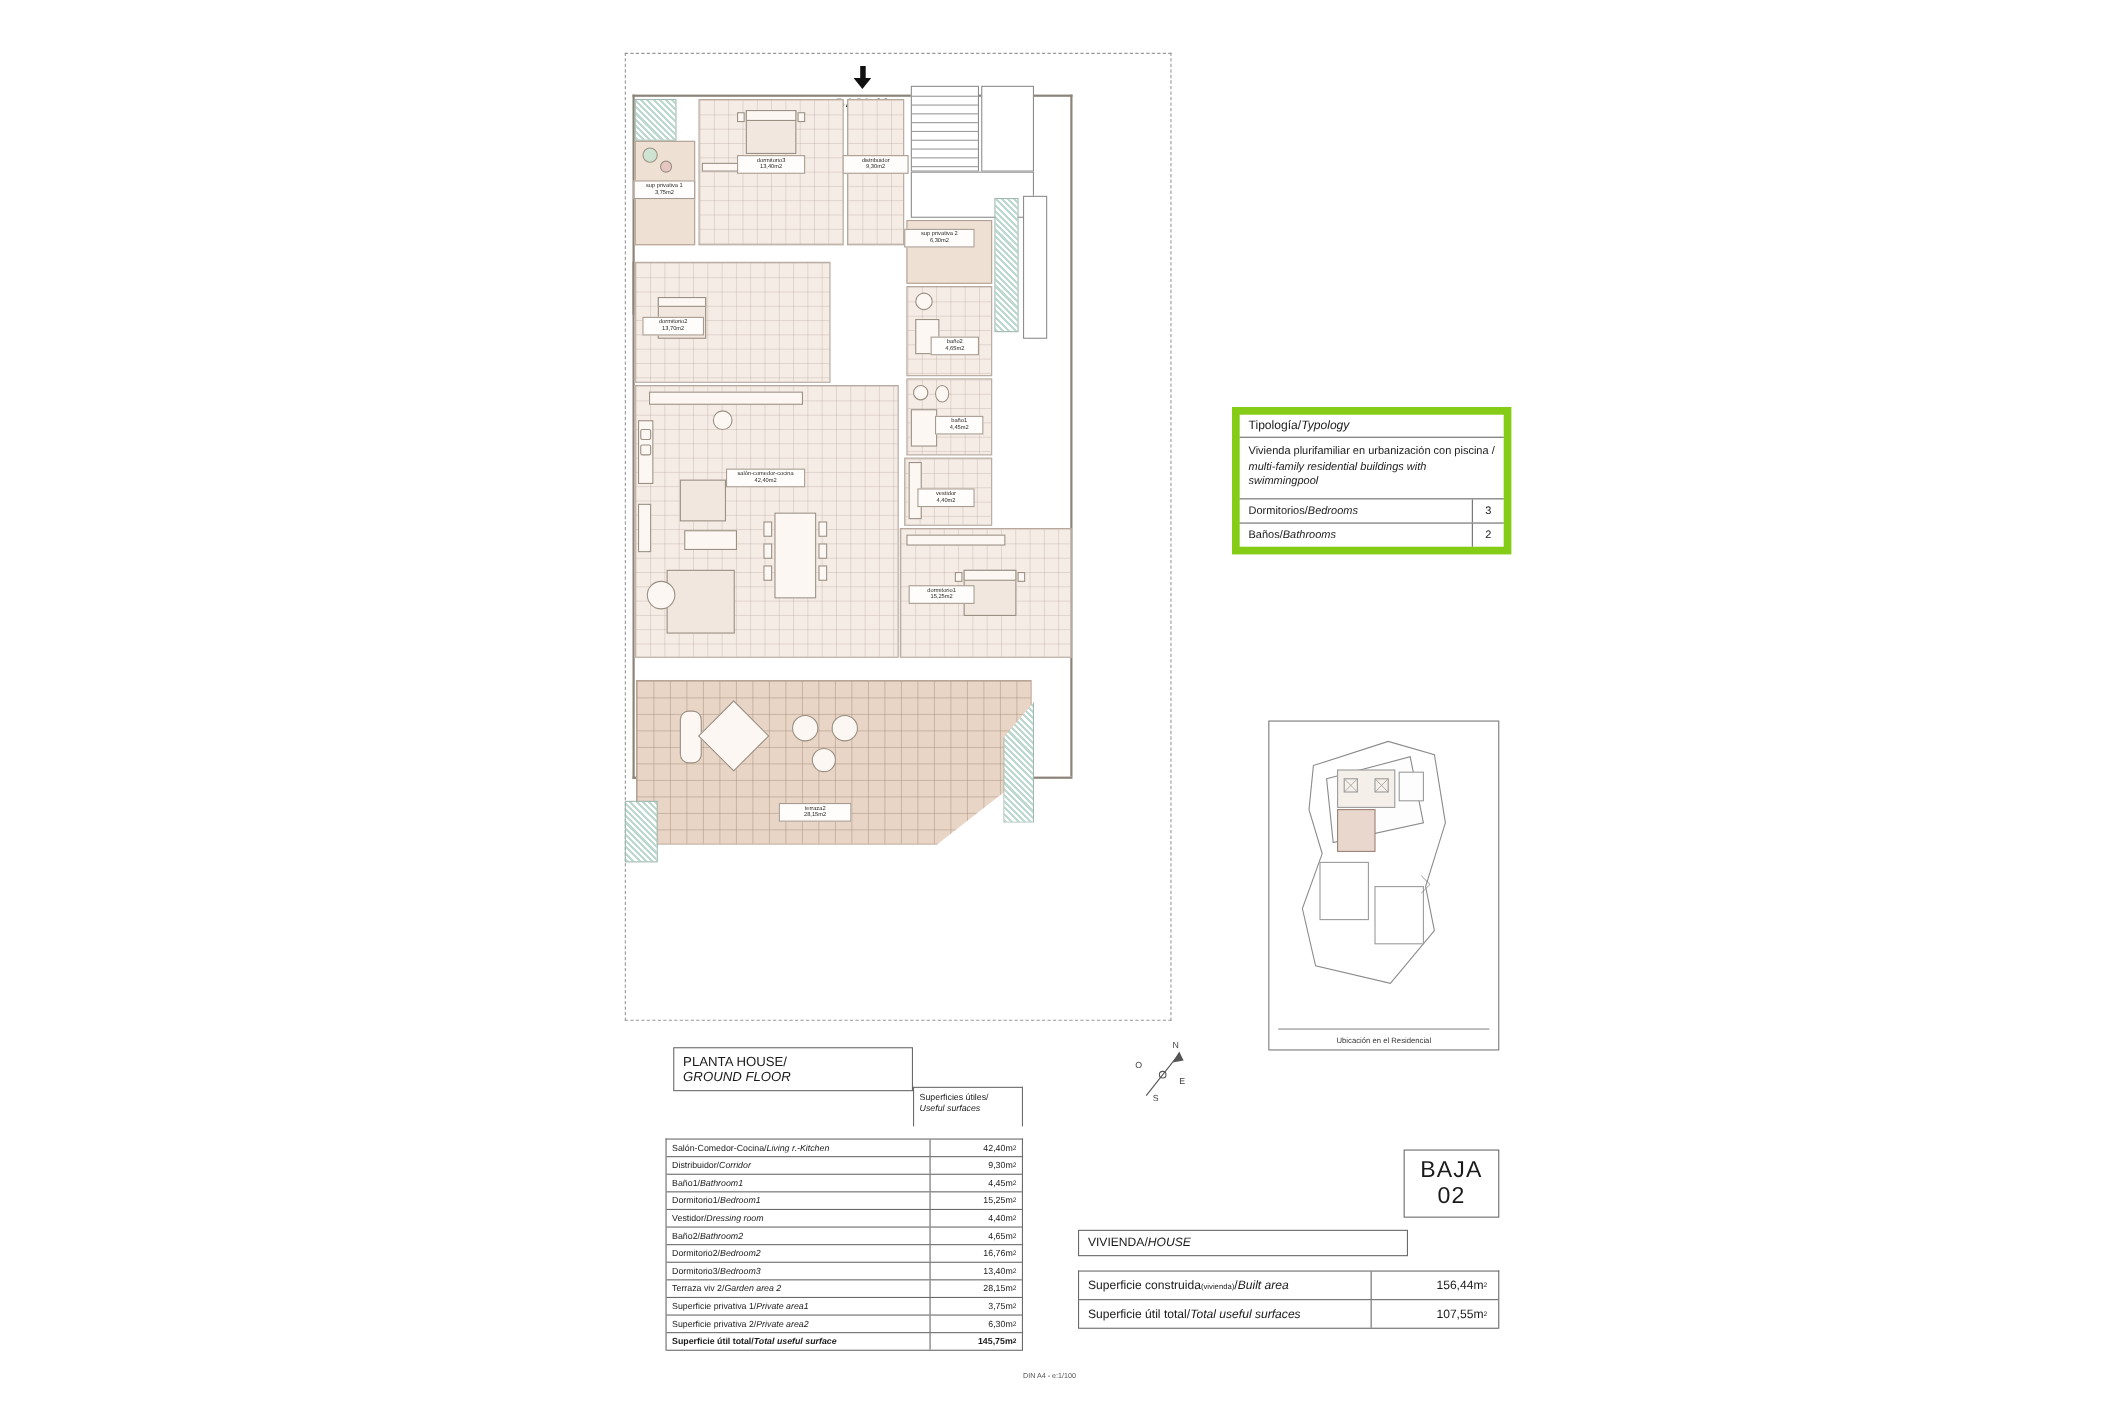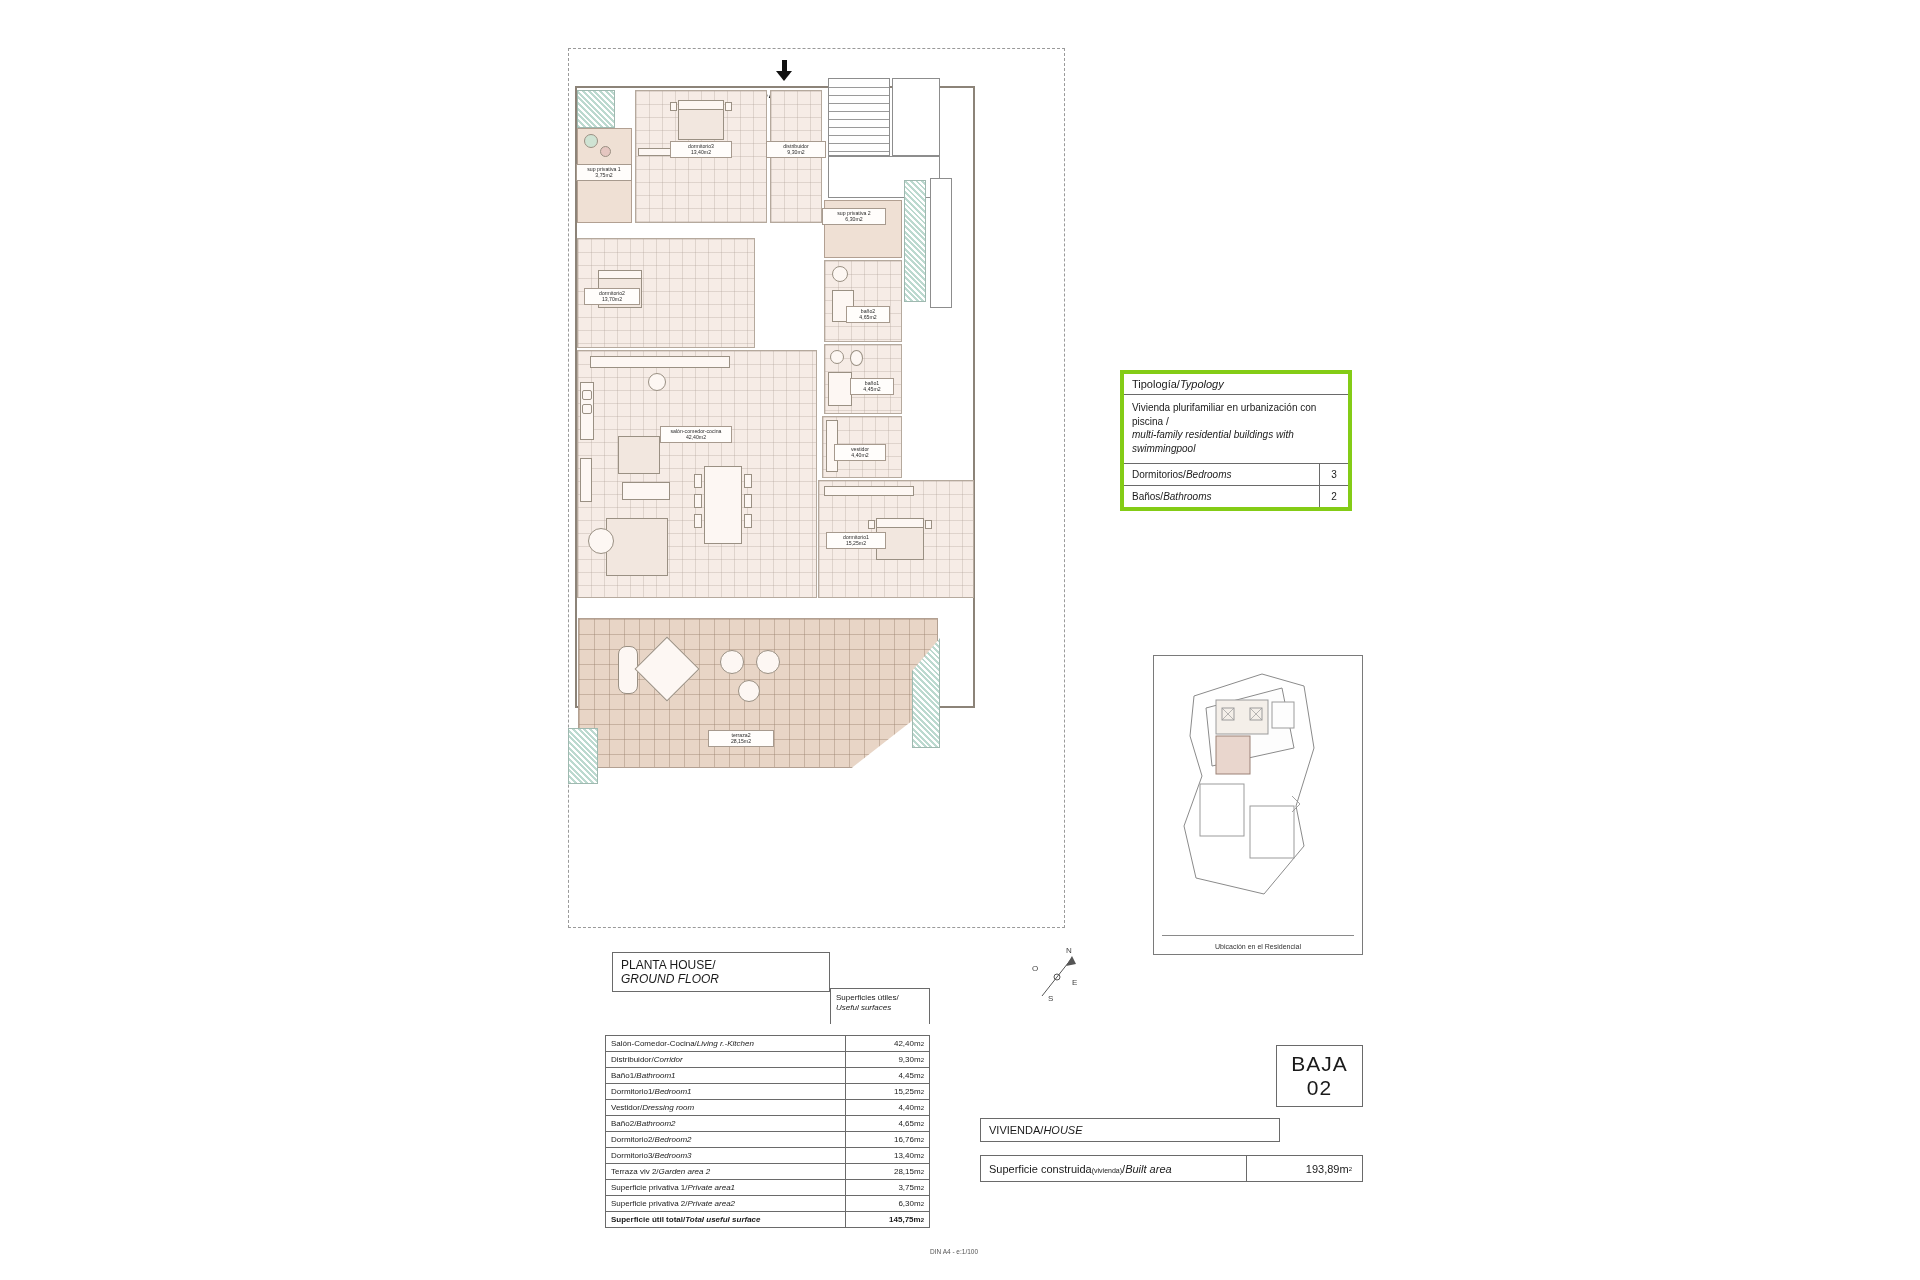--- a/index.html
+++ b/index.html
@@ -208,22 +208,22 @@
     position: absolute;
     left: 930px; top: 1248px;
     font-size: 6.5px;
     color: #555;
   }
 
   
   #typology-panel {
     position: absolute;
     left: 1120px; top: 370px;
-    width: 232px;
-    border: 4px solid #84cc16;
+    width: 254px;
+    border: 7px solid #84cc16;
     box-sizing: border-box;
   }
   #typology-panel .hdr {
     border-bottom: 1px solid #6a6a6a;
     font-size: 11px;
     padding: 4px 8px;
   }
   #typology-panel .desc {
     font-size: 10px;
     line-height: 13.5px;
@@ -652,19 +652,26 @@
   </div>
 
   <div id="house-bar">
     <span>VIVIENDA/</span><span class="ital">HOUSE</span>
   </div>
 
   <div id="areas-table">
     <div class="row">
       <div class="nm"><span>Superficie construida</span><span class="sub">(vivienda)</span><span>/</span><span class="ital">Built area</span></div>
       <div class="vl">
-          <span>193,89m</span>
+          <span>156,44m</span>
+          <sup>2</sup>
+        </div>
+    </div>
+    <div class="row">
+      <div class="nm"><span>Superficie útil total/</span><span class="ital">Total useful surfaces</span></div>
+      <div class="vl">
+          <span>107,55m</span>
           <sup>2</sup>
         </div>
     </div>
   </div>
 
 </div>
 
 </body></html>

